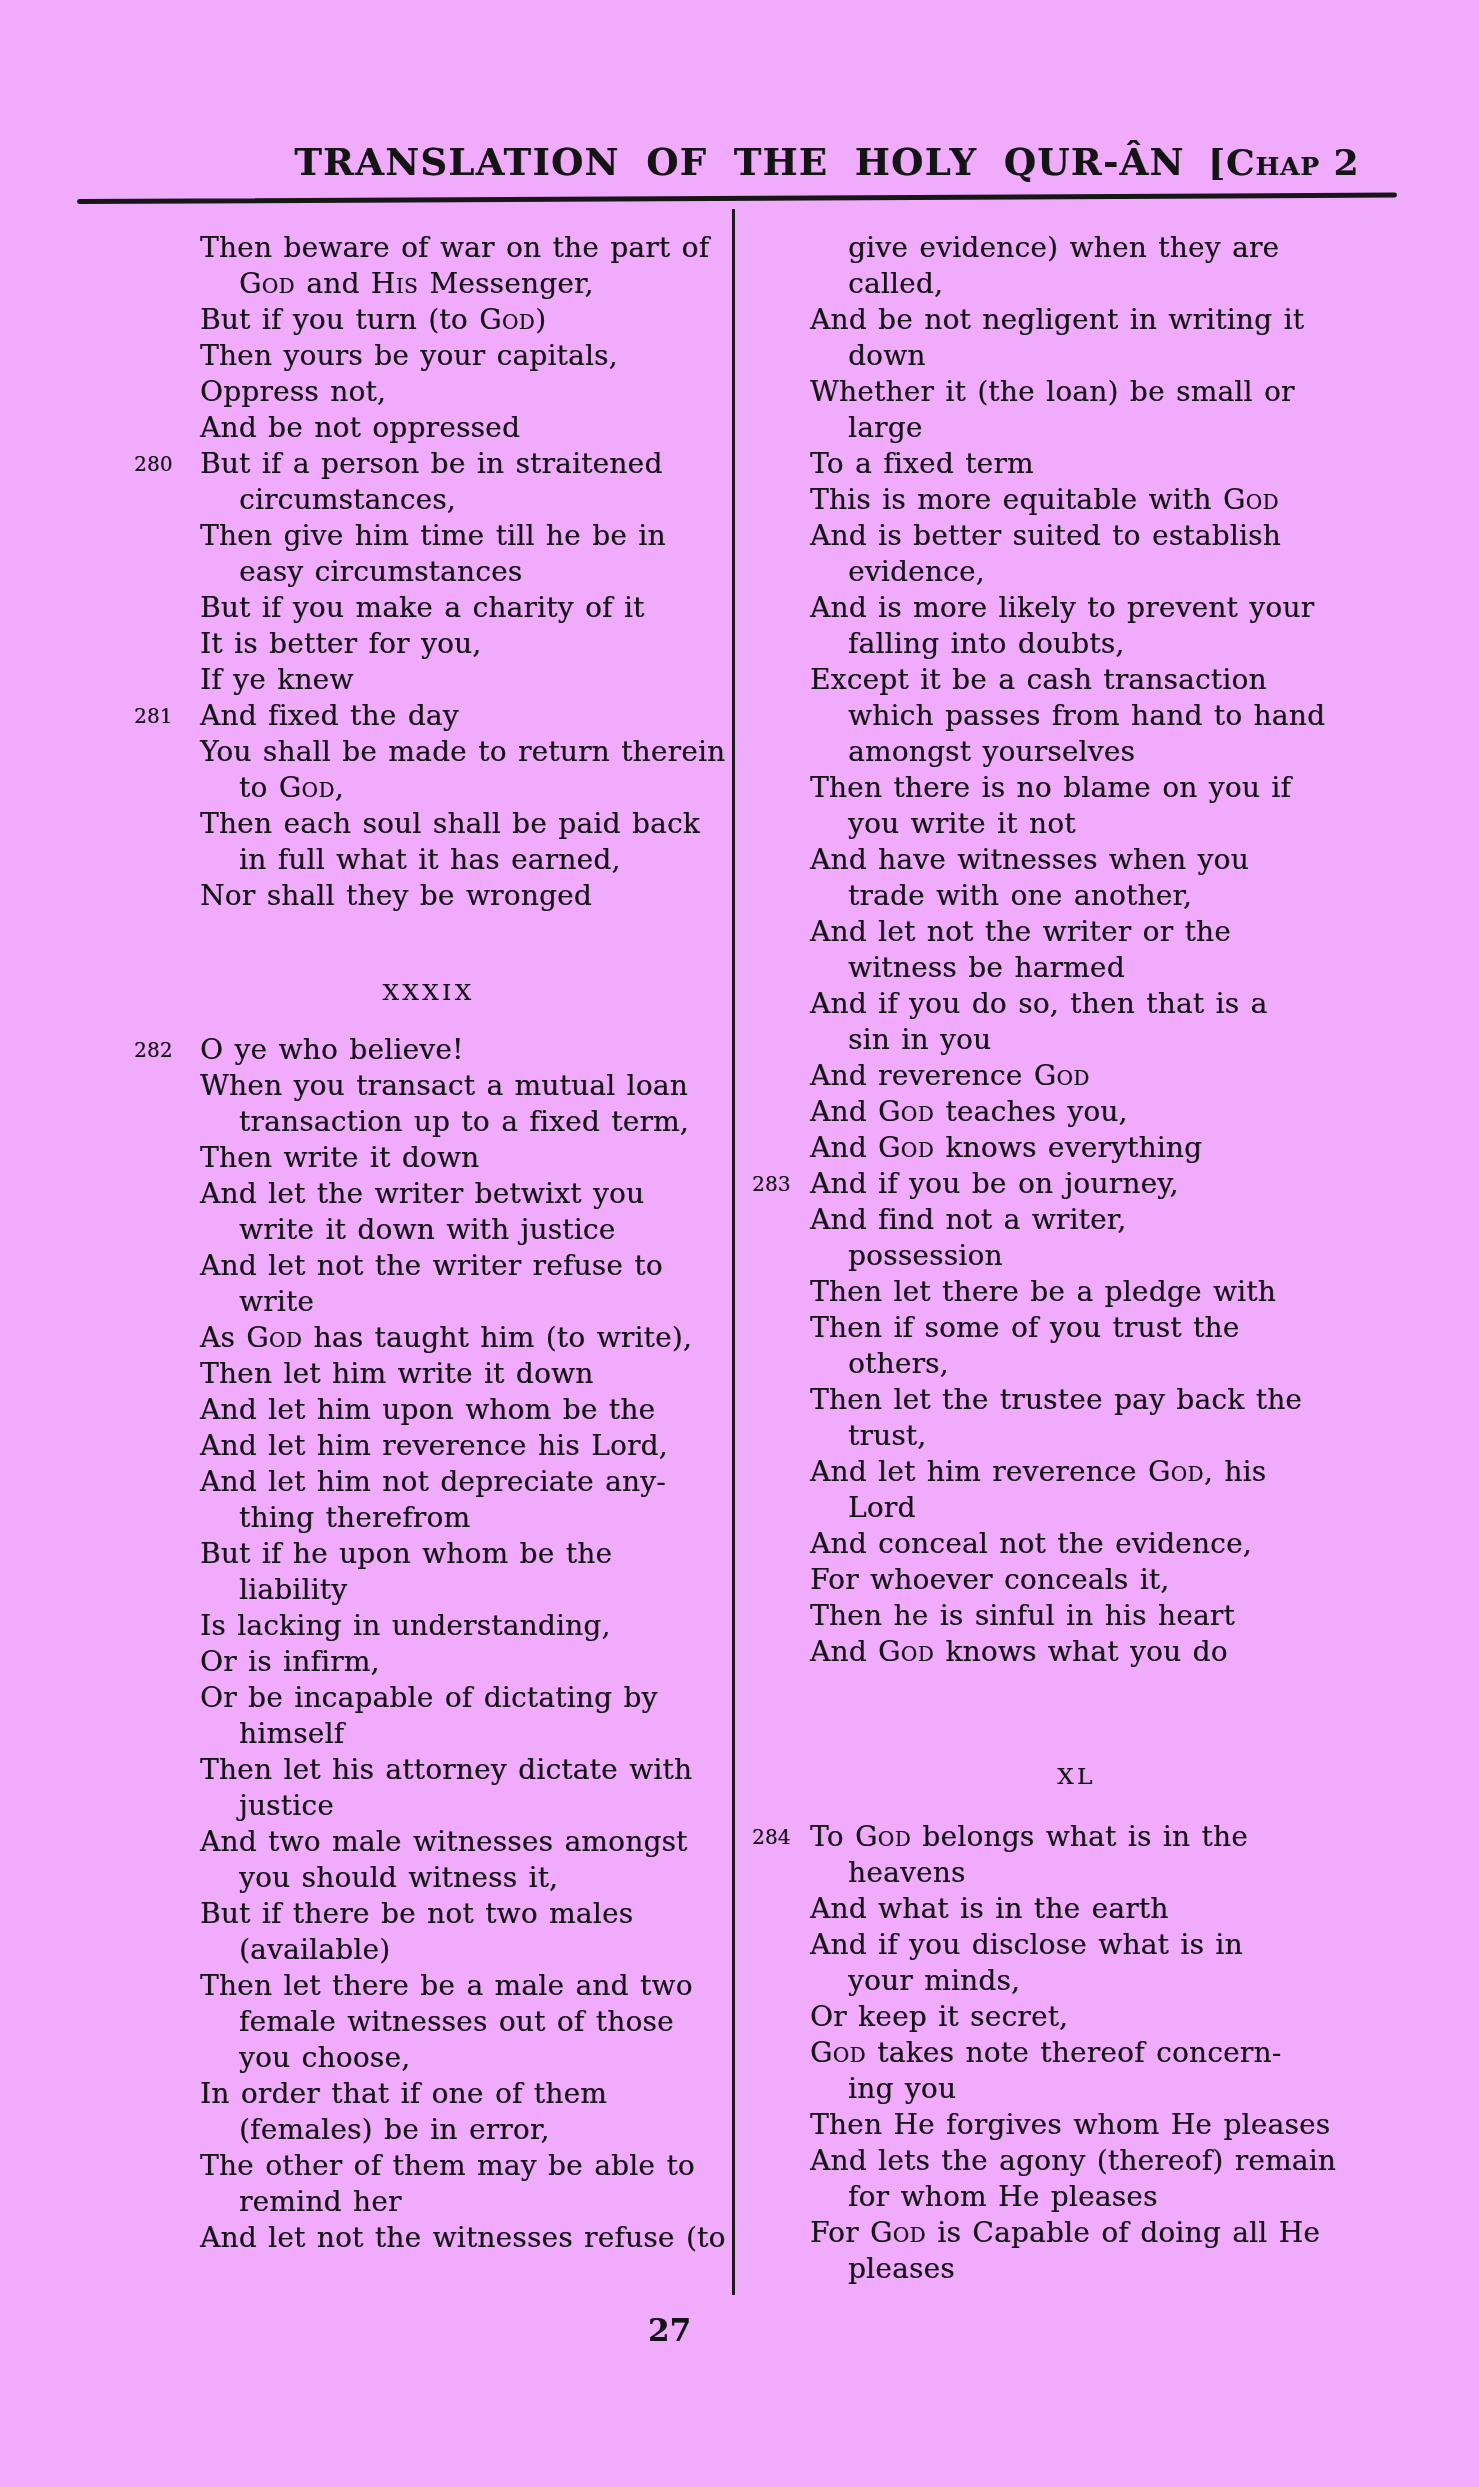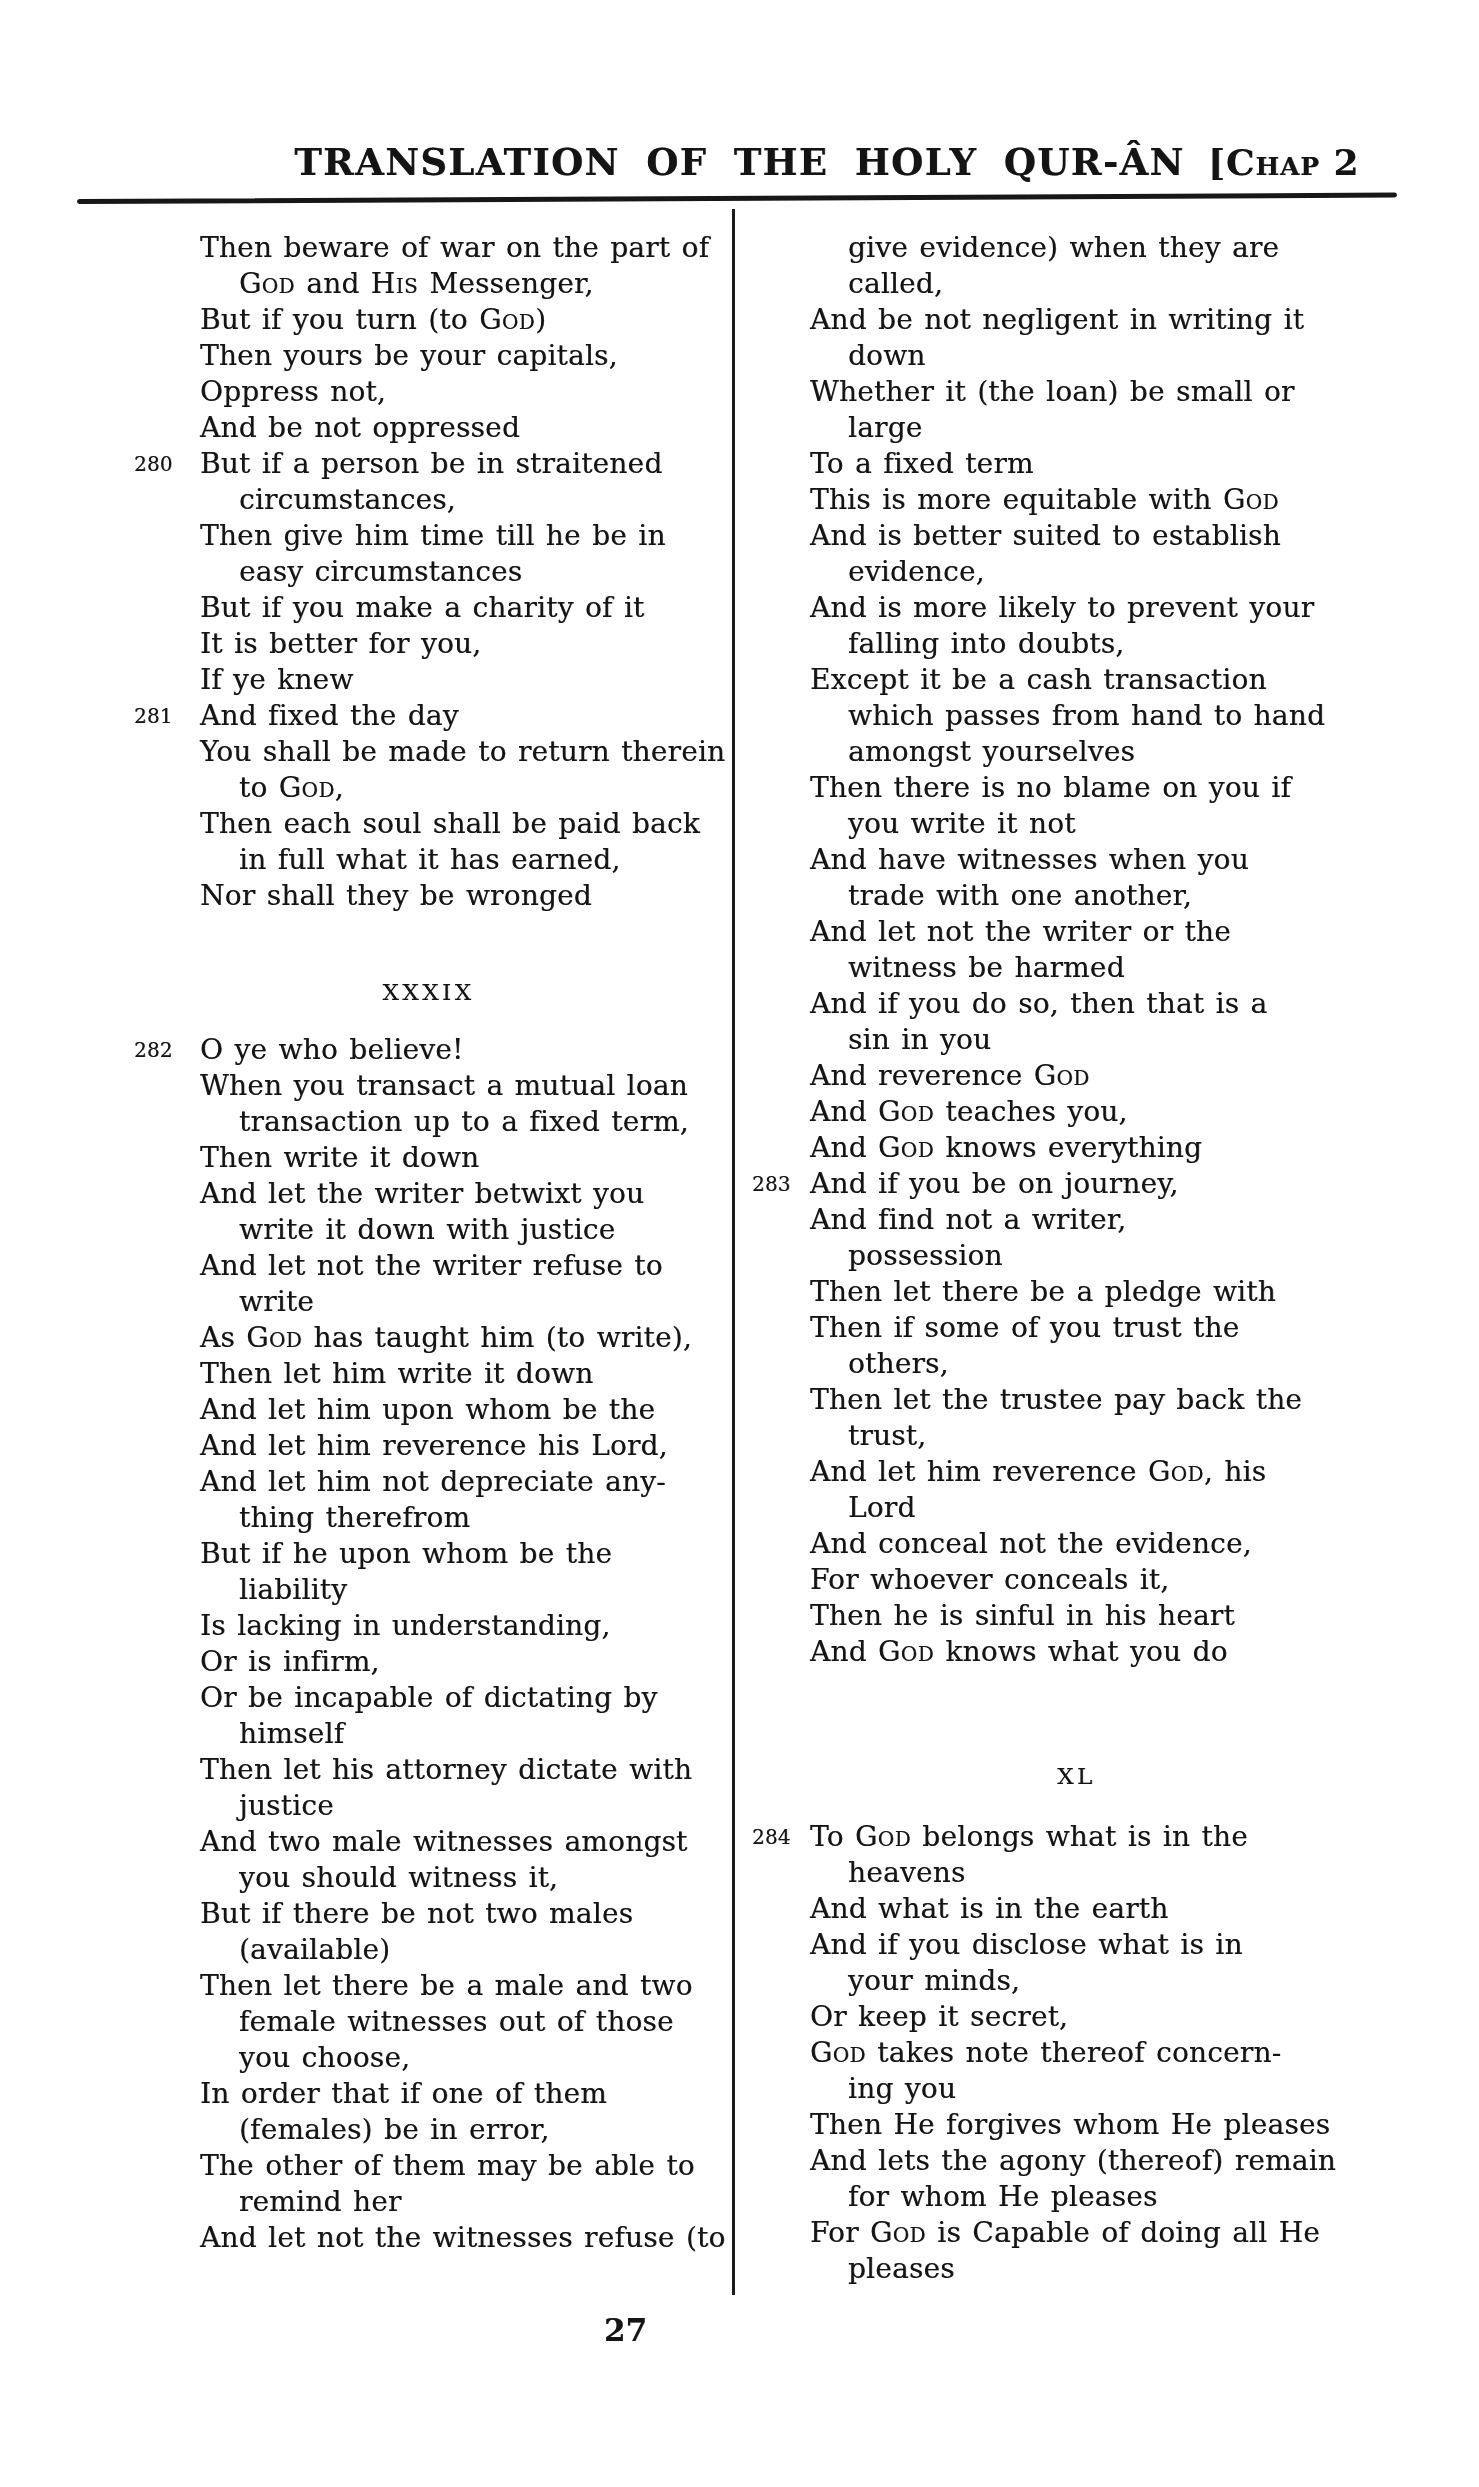--- a/index.html
+++ b/index.html
@@ -1,19 +1,19 @@
 <!DOCTYPE html>
 <html style="font-size:14px"><head>
 <meta charset="utf-8">
 <style>
   html,body { margin:0; padding:0; background:#e8e8e4; }
   .page {
     position:relative;
     width:1479px; height:2487px;
-    background:#ffffff;
+    background:#f0abfc;
     font-family:"DejaVu Serif","Liberation Serif",serif;
     color:#141414;
     overflow:hidden;
   }
   .ink { text-shadow: 0.4px 0.2px 0 rgba(20,20,20,0.55); }
 
   
   .running-head {
     position:absolute; top:140px; left:0; width:100%; height:44px;
   }
@@ -77,21 +77,21 @@
     margin-top:59px; margin-bottom:20px;
   }
   .col-right .section-heading { margin-top:87px; margin-bottom:23px; }
 
   .sc { font-variant:small-caps; letter-spacing:0.4px; }
 
   
   .page-number {
     position:absolute; top:2312px; left:0; width:1258px;
     text-align:center;
-    font-size:31px; font-weight:bold;
+    font-size:31px; font-weight:bold;padding-left:44px;
   }
   .page-number .pn-inner { position:relative; left:-3.5px; }
 </style>
 </head>
 <body>
 
 <div class="page">
 
   <div class="running-head">
     <div class="head-title ink">TRANSLATION OF THE HOLY QUR-ÂN</div>

